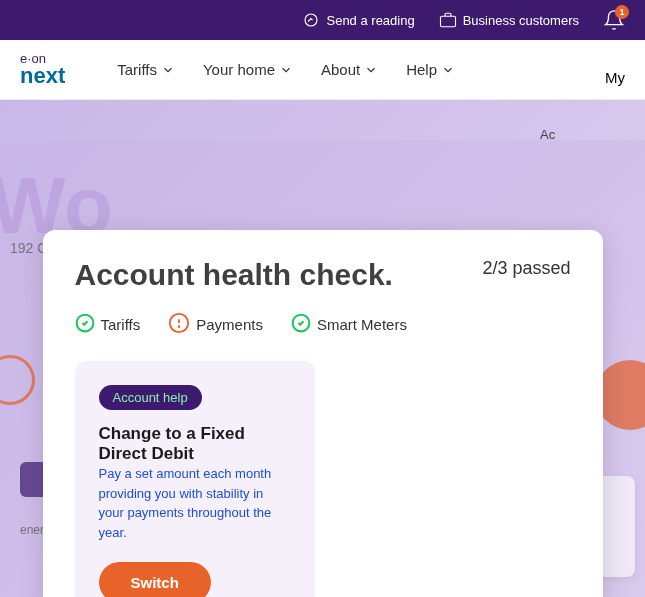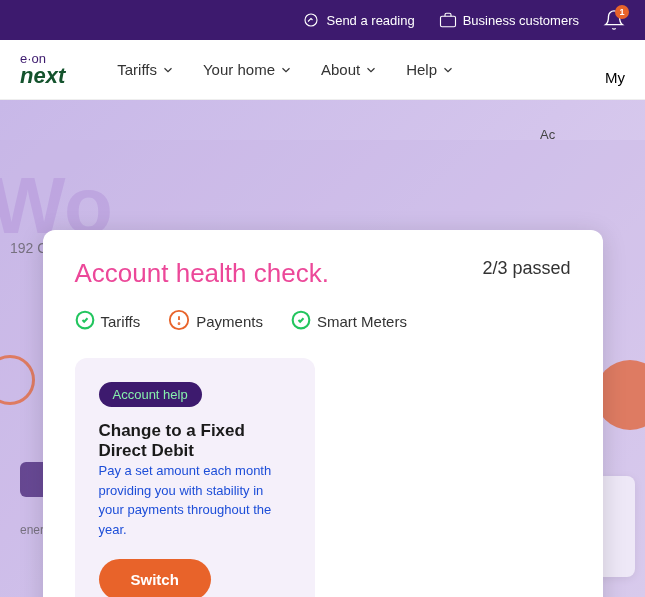--- a/index.html
+++ b/index.html
@@ -68,24 +68,23 @@
       display: flex;
       flex-direction: column;
       line-height: 1;
     }
     .logo-eon {
       color: #3d1a6e;
       font-size: 13px;
       font-weight: normal;
     }
     .logo-next {
-      color: #14532d;
+      color: #0369a1;
       font-size: 22px;
       font-weight: bold;
-      font-style: italic;
     }
     .nav-items {
       display: flex;
       align-items: center;
       gap: 4px;
       flex: 1;
     }
     .nav-item {
       display: flex;
       align-items: center;
@@ -240,23 +239,23 @@
       position: relative;
     }
 
     .modal-header {
       display: flex;
       justify-content: space-between;
       align-items: flex-start;
       margin-bottom: 20px;
     }
     .modal-title {
-      color: #ec4899;
-      font-size: 26px;
-      font-weight: normal;
+      color: #404040;
+      font-size: 30px;
+      font-weight: bold;
     }
     .passed-badge {
       font-size: 18px;
       font-weight: normal;
       color: #333;
       text-align: center;
     }
 
     
     .check-items {

